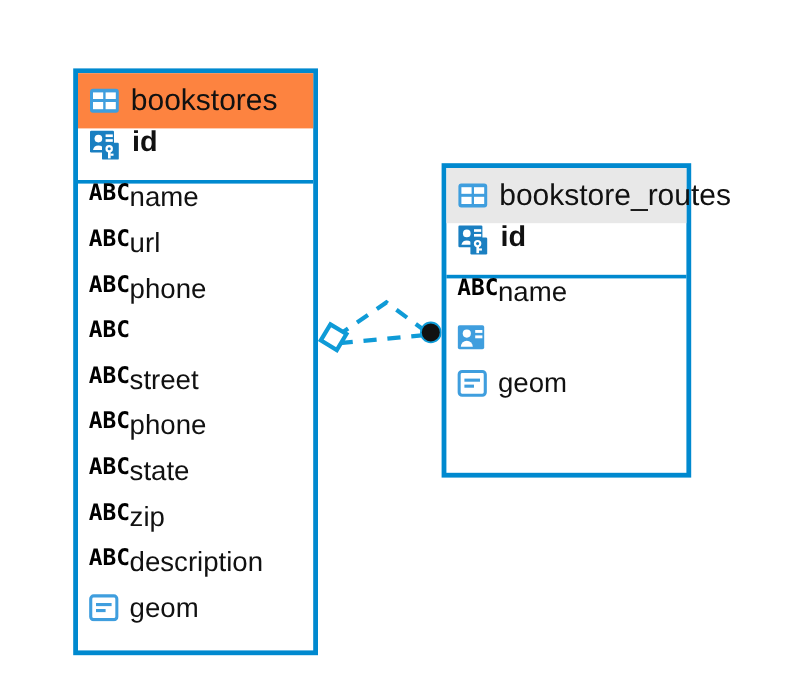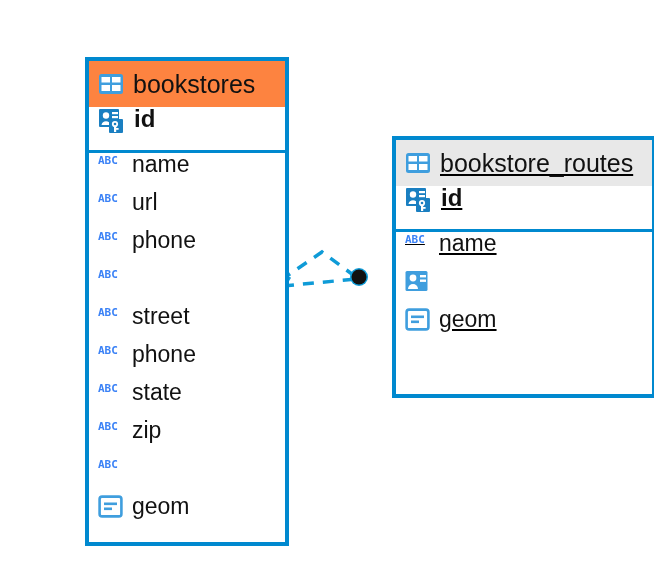--- a/index.html
+++ b/index.html
@@ -19,21 +19,20 @@
     position: absolute;
     inset: 0;
   }
 
   
   .entity {
     position: absolute;
     box-sizing: border-box;
     border: 4px solid #0089cf;
     background: #ffffff;
-    margin-left: 24px;
   }
 
   .entity-header {
     display: flex;
     align-items: center;
     box-sizing: border-box;
     height: 46px;
     padding: 0 8px 0 9px;
     gap: 9px;
   }
@@ -81,23 +80,23 @@
     line-height: 0;
   }
   .icon-table { width: 26px; height: 22px; }
   .icon-key   { width: 27px; height: 27px; }
   .icon-abc   { width: 25px; height: 16px; }
   .icon-fk    { width: 25px; height: 23px; }
   .icon-geom  { width: 25px; height: 23px; }
 
   .abc-text {
     font-family: "DejaVu Sans Mono", monospace;
-    font-size: 11px;
+    font-size: 19px;
     font-weight: bold;
-    color: #3b82f6;
+    color: #000000;
     letter-spacing: 0px;
     line-height: 16px;
     display: block;
   }
 
   
   .connector {
     position: absolute;
     left: 0;
     top: 0;
@@ -214,37 +213,38 @@
         <span class="icon icon-abc">
           <span class="abc-text">ABC</span>
         </span>
         <span class="field-name">zip</span>
       </div>
 
       <div class="field-row">
         <span class="icon icon-abc">
           <span class="abc-text">ABC</span>
         </span>
+        <span class="field-name">description</span>
       </div>
 
       <div class="field-row">
         <span class="icon icon-geom">
           <svg viewBox="0 0 25 23" xmlns="http://www.w3.org/2000/svg">
             <rect x="1.6" y="1.6" width="21.8" height="19.8" rx="2.5" fill="#ffffff" stroke="#3f9ede" stroke-width="2.6"></rect>
             <rect x="6" y="7.5" width="13" height="2.6" fill="#3f9ede"></rect>
             <rect x="6" y="12.5" width="8" height="2.6" fill="#3f9ede"></rect>
           </svg>
         </span>
         <span class="field-name">geom</span>
       </div>
 
     </div>
   </div>
 
-  <div class="entity" style="left:368px; top:136px; width:264px; height:262px;text-decoration:underline;">
+  <div class="entity" style="left:368px; top:136px; width:208px; height:262px;">
 
     <div class="entity-header accent-grey">
       <span class="icon icon-table">
         <svg viewBox="0 0 26 22" xmlns="http://www.w3.org/2000/svg">
           <rect x="1" y="1" width="24" height="20" rx="2.5" fill="#3f9ede"></rect>
           <rect x="3.5" y="4" width="8.5" height="5.5" fill="#ffffff"></rect>
           <rect x="14" y="4" width="8.5" height="5.5" fill="#ffffff"></rect>
           <rect x="3.5" y="12" width="8.5" height="6" fill="#ffffff"></rect>
           <rect x="14" y="12" width="8.5" height="6" fill="#ffffff"></rect>
         </svg>

